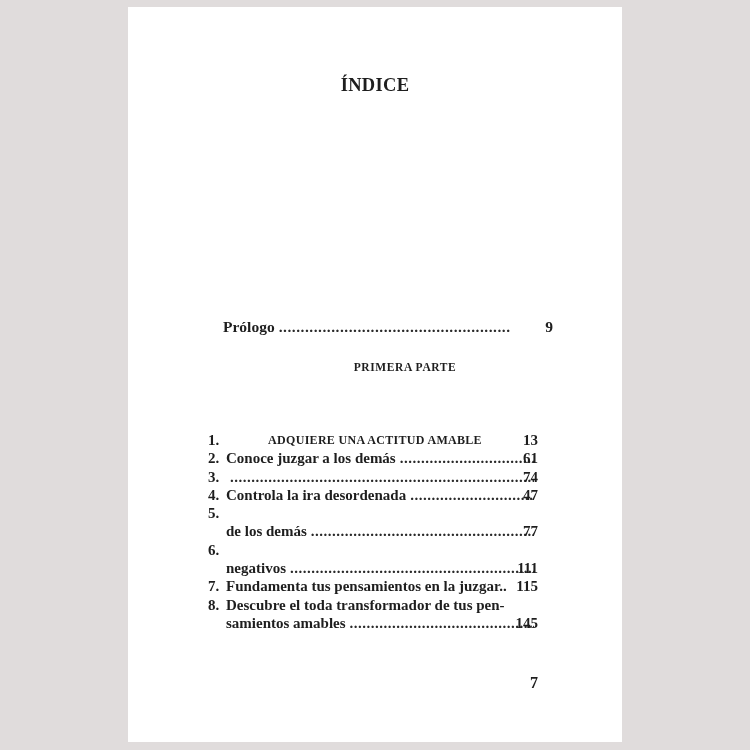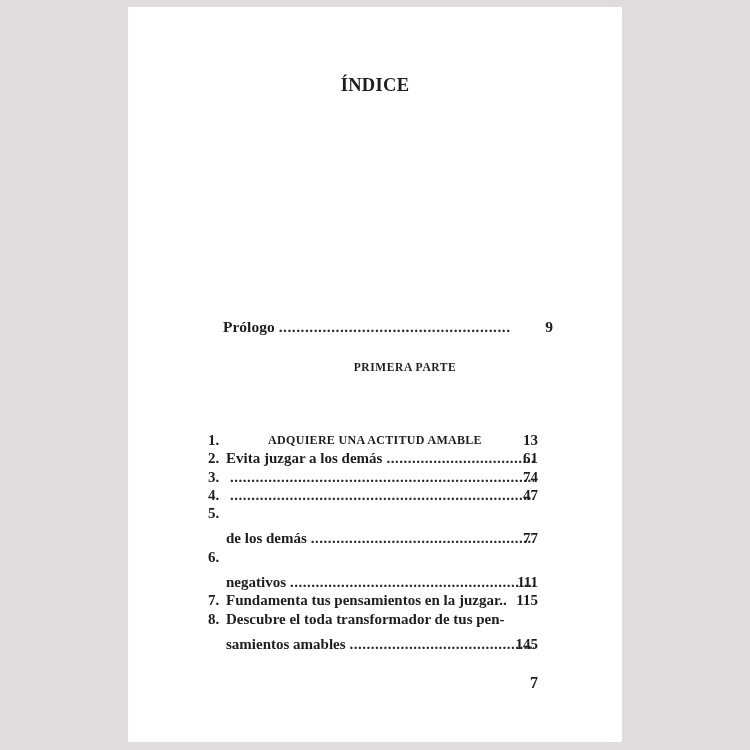--- a/index.html
+++ b/index.html
@@ -97,21 +97,20 @@
       top: 424px;
       width: 330px;
       font-size: 15px;
       line-height: 18.3px;
     }
     .chapters .row {
       height: 18.3px;
     }
     .indent {
       padding-left: 18px;
-      margin-top: 7px;
     }
     .folio {
       position: absolute;
       left: 402px;
       top: 667px;
       font-size: 16px;
     }
   </style>
 </head>
 <body>
@@ -134,33 +133,34 @@
   <div class="chapters">
 
     <div class="row">
       <span class="num">1.</span>
       <span class="dots" style="margin:0;"></span>
       <span class="page-num">13</span>
     </div>
 
     <div class="row">
       <span class="num">2.</span>
-      <span class="text">Evita juzgar a los demás</span>
+      <span class="text">Conoce juzgar a los demás</span>
       <span class="dots">..................................................................................</span>
       <span class="page-num">61</span>
     </div>
 
     <div class="row">
       <span class="num">3.</span>
       <span class="dots">..................................................................................</span>
       <span class="page-num">74</span>
     </div>
 
     <div class="row">
       <span class="num">4.</span>
+      <span class="text">Controla la ira desordenada</span>
       <span class="dots">..................................................................................</span>
       <span class="page-num">47</span>
     </div>
 
     <div class="row">
       <span class="num">5.</span>
     </div>
     <div class="row indent">
       <span class="text">de los demás</span>
       <span class="dots">..................................................................................</span>

